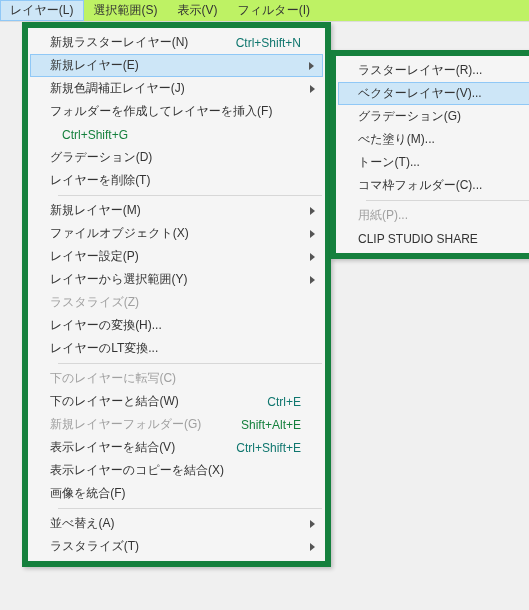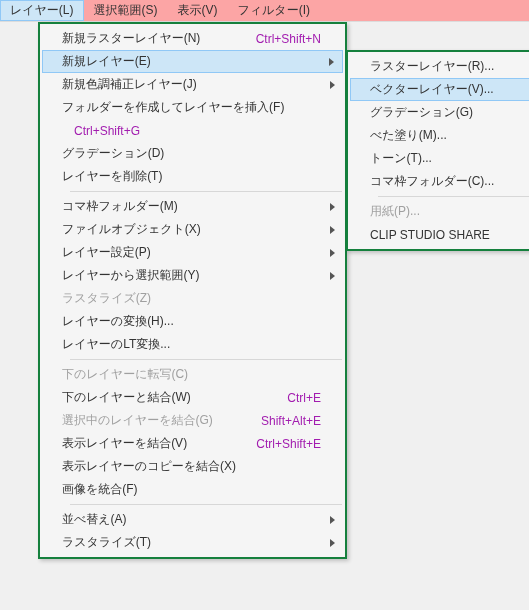--- a/index.html
+++ b/index.html
@@ -8,43 +8,42 @@
     font-size: 12px;
     background: #f0f0f0;
     width: 529px;
     height: 610px;
     position: relative;
     overflow: hidden;
     color: #333;
   }
   .menu-bar {
     display: flex;
-    background: #fca5a5;
+    background: #bef264;
     height: 22px;
     align-items: stretch;
     border-bottom: 1px solid #dcdcdc;
   }
   .menu-bar-item {
     padding: 0 10px;
     display: flex;
     align-items: center;
     cursor: default;
   }
   .menu-bar-item.selected {
     background: #cde6f7;
     border: 1px solid #90c8f6;
     padding: 0 9px;
   }
   .dropdown {
     position: absolute;
     background: #f5f5f5;
-    border: 2px solid #15803d;
+    border: 6px solid #15803d;
     box-shadow: 2px 2px 4px rgba(0,0,0,0.2);
     padding: 3px 2px;
-    margin-left: 16px;
   }
   .dropdown.main {
     left: 22px;
     top: 22px;
     width: 309px;
   }
   .dropdown.sub {
     left: 330px;
     top: 50px;
     width: 226px;
@@ -59,22 +58,22 @@
   }
   .menu-item.highlighted {
     background: #cde6f7;
     border: 1px solid #90c8f6;
     padding: 0 15px 0 19px;
   }
   .menu-item.disabled {
     color: #a0a0a0;
   }
   .menu-item .label { flex: 1; }
-  .menu-item .shortcut { color: #a21caf; margin-left: 12px; }
-  .menu-item.disabled .shortcut { color: #a21caf; }
+  .menu-item .shortcut { color: #0f766e; margin-left: 12px; }
+  .menu-item.disabled .shortcut { color: #15803d; }
   .separator {
     height: 1px;
     background: #d7d7d7;
     margin: 3px 1px 3px 28px;
   }
   .arrow {
     position: absolute;
     right: 8px;
     top: 50%;
     transform: translateY(-50%);
@@ -122,21 +121,21 @@
       <span class="shortcut">Ctrl+Shift+G</span>
     </div>
     <div class="menu-item">
       <span class="label">グラデーション(D)</span>
     </div>
     <div class="menu-item">
       <span class="label">レイヤーを削除(T)</span>
     </div>
     <div class="separator"></div>
     <div class="menu-item">
-      <span class="label">コマ枠フォルダー(M)</span>
+      <span class="label">新規レイヤー(M)</span>
       <span class="arrow"></span>
     </div>
     <div class="menu-item">
       <span class="label">ファイルオブジェクト(X)</span>
       <span class="arrow"></span>
     </div>
     <div class="menu-item">
       <span class="label">レイヤー設定(P)</span>
       <span class="arrow"></span>
     </div>
@@ -155,21 +154,21 @@
     </div>
     <div class="separator"></div>
     <div class="menu-item disabled">
       <span class="label">下のレイヤーに転写(C)</span>
     </div>
     <div class="menu-item">
       <span class="label">下のレイヤーと結合(W)</span>
       <span class="shortcut">Ctrl+E</span>
     </div>
     <div class="menu-item disabled">
-      <span class="label">選択中のレイヤーを結合(G)</span>
+      <span class="label">新規レイヤーフォルダー(G)</span>
       <span class="shortcut">Shift+Alt+E</span>
     </div>
     <div class="menu-item">
       <span class="label">表示レイヤーを結合(V)</span>
       <span class="shortcut">Ctrl+Shift+E</span>
     </div>
     <div class="menu-item">
       <span class="label">表示レイヤーのコピーを結合(X)</span>
     </div>
     <div class="menu-item">

